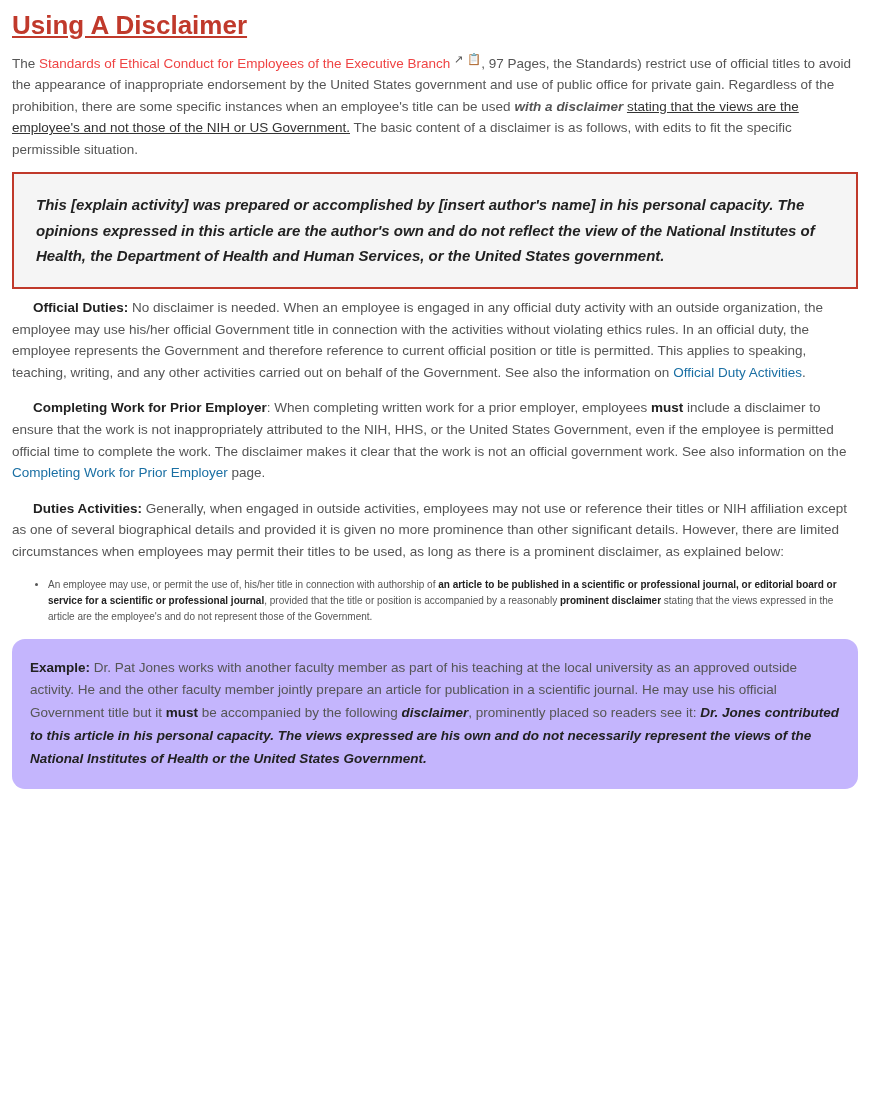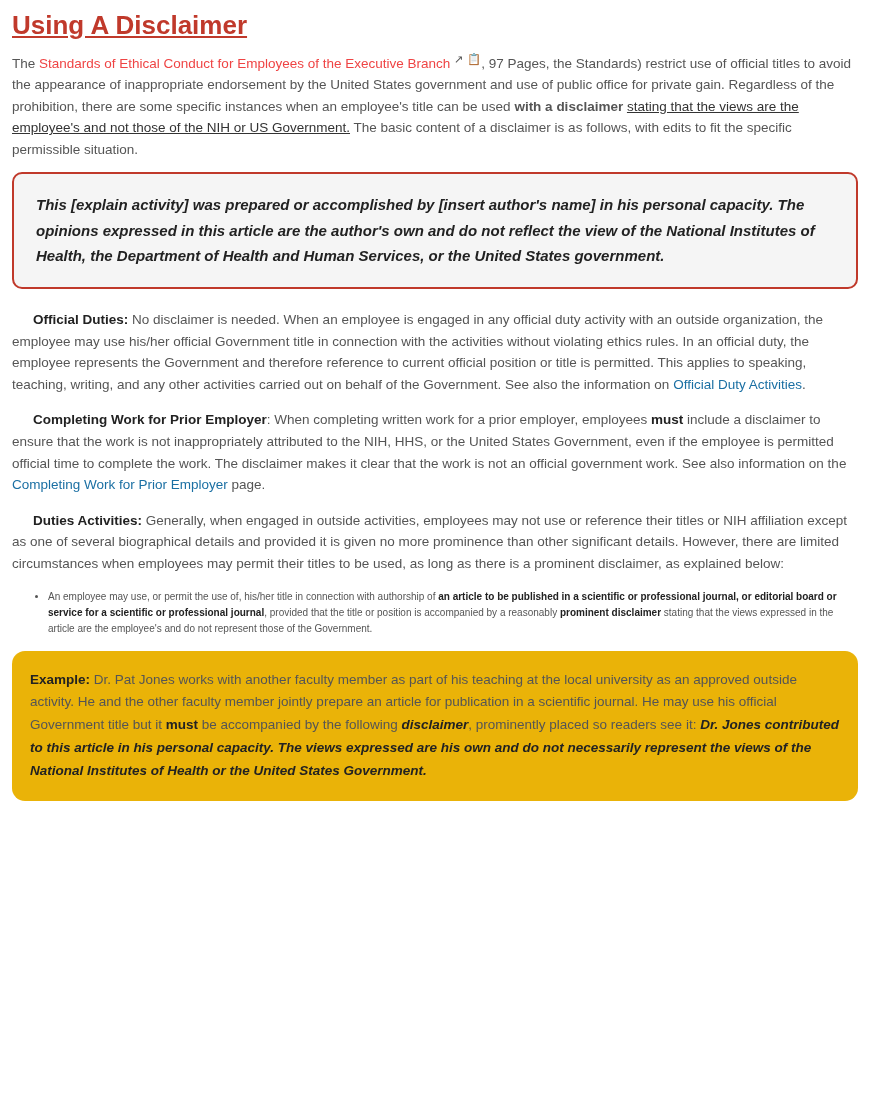--- a/index.html
+++ b/index.html
@@ -34,33 +34,34 @@
       font-size: 13.5px;
     }
 
     .intro-para a {
       color: #ef4444;
       text-decoration: none;
     }
 
     .bold-text {
       font-weight: bold;
+      font-style: italic;
     }
 
     .underline-link {
       text-decoration: underline;
       color: #333;
     }
 
     .disclaimer-box {
       border: 2px solid #c0392b;
       background: #f5f5f5;
       padding: 18px 22px;
-      margin-bottom: 20px;
-      border-radius: 10px;
+      margin-bottom: 8px;
+      border-radius: 0;
     }
 
     .disclaimer-box p {
       font-style: italic;
       font-weight: bold;
       font-size: 15px;
       color: #222;
       line-height: 1.7;
     }
 
@@ -99,21 +100,21 @@
     }
 
     .bullet-section ul li {
       line-height: 1.6;
       font-size: 10px;
       color: #555;
       margin-bottom: 5px;
     }
 
     .example-box {
-      background: #eab308;
+      background: #c4b5fd;
       padding: 18px 18px;
       margin-top: 12px;
       border-radius: 13px;
       font-size: 13.5px;
       color: #555;
       line-height: 1.7;
     }
 
     .example-box .example-label {
       font-weight: bold;

